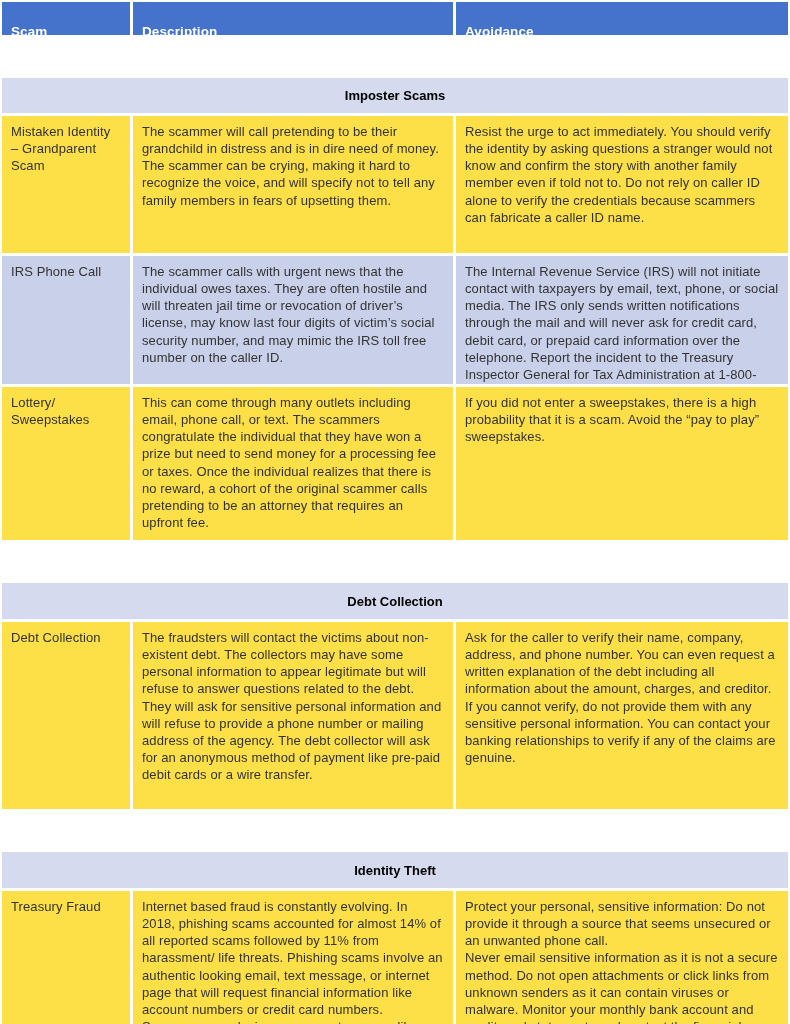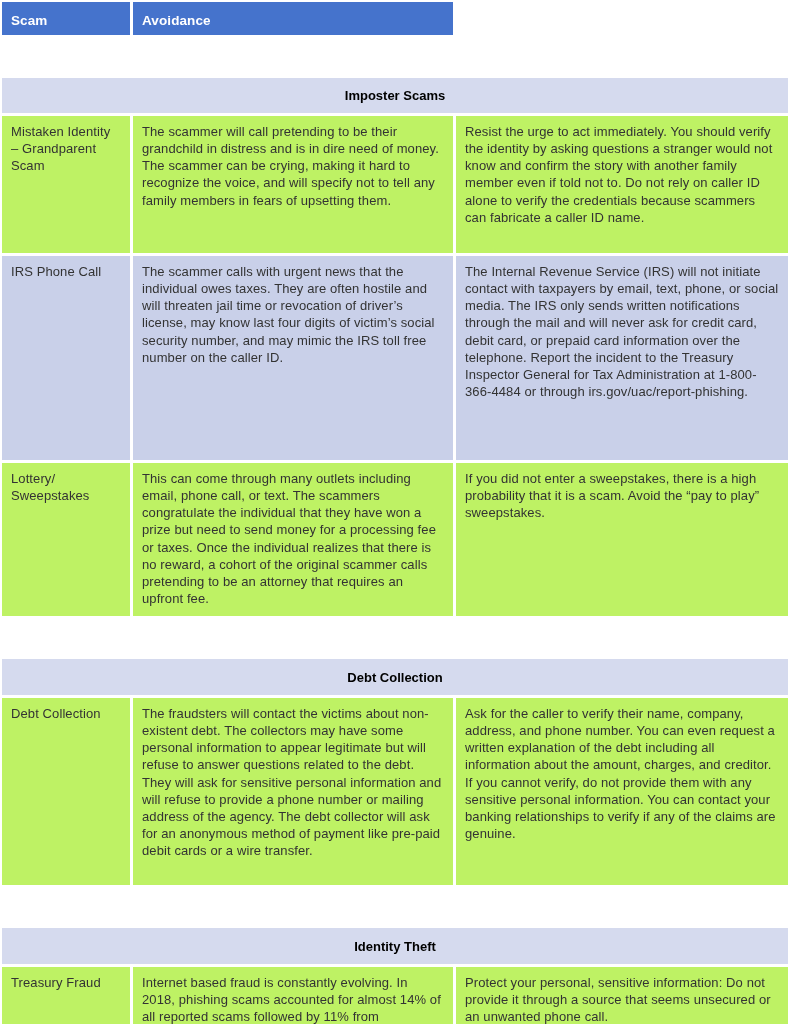--- a/index.html
+++ b/index.html
@@ -35,54 +35,55 @@
     color: #333333;
     letter-spacing: 0.1px;
     white-space: pre-line;
     overflow: hidden;
   }
   .thead .cell {
     background: #4573CC;
     color: #ffffff;
     font-weight: bold;
     font-size: 13.5px;
-    padding-top: 10px;
+    padding-top: 21px;
   }
   .section {
     flex: 0 0 auto;
     background: #D5DAEE;
     color: #000000;
     font-weight: bold;
     font-size: 13px;
     text-align: center;
     display: flex;
     align-items: center;
     justify-content: center;
     margin-top: 40px;
   }
-  .light .cell { background: #bef264; }
+  .light .cell { background: #fde047; }
   .dark  .cell { background: #C9D0E9; }
 
   .h-thead { height: 33px; }
   .h-sec1  { height: 35px; }
   .h-r1    { height: 137px; }
-  .h-r2    { height: 204px; border-radius: 8px; }
+  .h-r2    { height: 128px; border-radius: 8px; }
   .h-r3    { height: 153px; border-radius: 27px; }
   .h-sec2  { height: 36px; }
   .h-r4    { height: 187px; }
   .h-sec3  { height: 36px; }
   .h-r5    { height: 215px; }
 </style>
 </head>
 <body>
 
 <div class="table">
 
   <div class="row thead h-thead">
     <div class="cell">Scam</div>
+    <div class="cell">Description</div>
     <div class="cell">Avoidance</div>
   </div>
 
   <div class="section h-sec1">Imposter Scams</div>
 
   <div class="row light h-r1">
     <div class="cell">Mistaken Identity – Grandparent Scam</div>
     <div class="cell">The scammer will call pretending to be their grandchild in distress and is in dire need of money. The scammer can be crying, making it hard to recognize the voice, and will specify not to tell any family members in fears of upsetting them.</div>
     <div class="cell">Resist the urge to act immediately. You should verify the identity by asking questions a stranger would not know and confirm the story with another family member even if told not to. Do not rely on caller ID alone to verify the credentials because scammers can fabricate a caller ID name.</div>
   </div>

